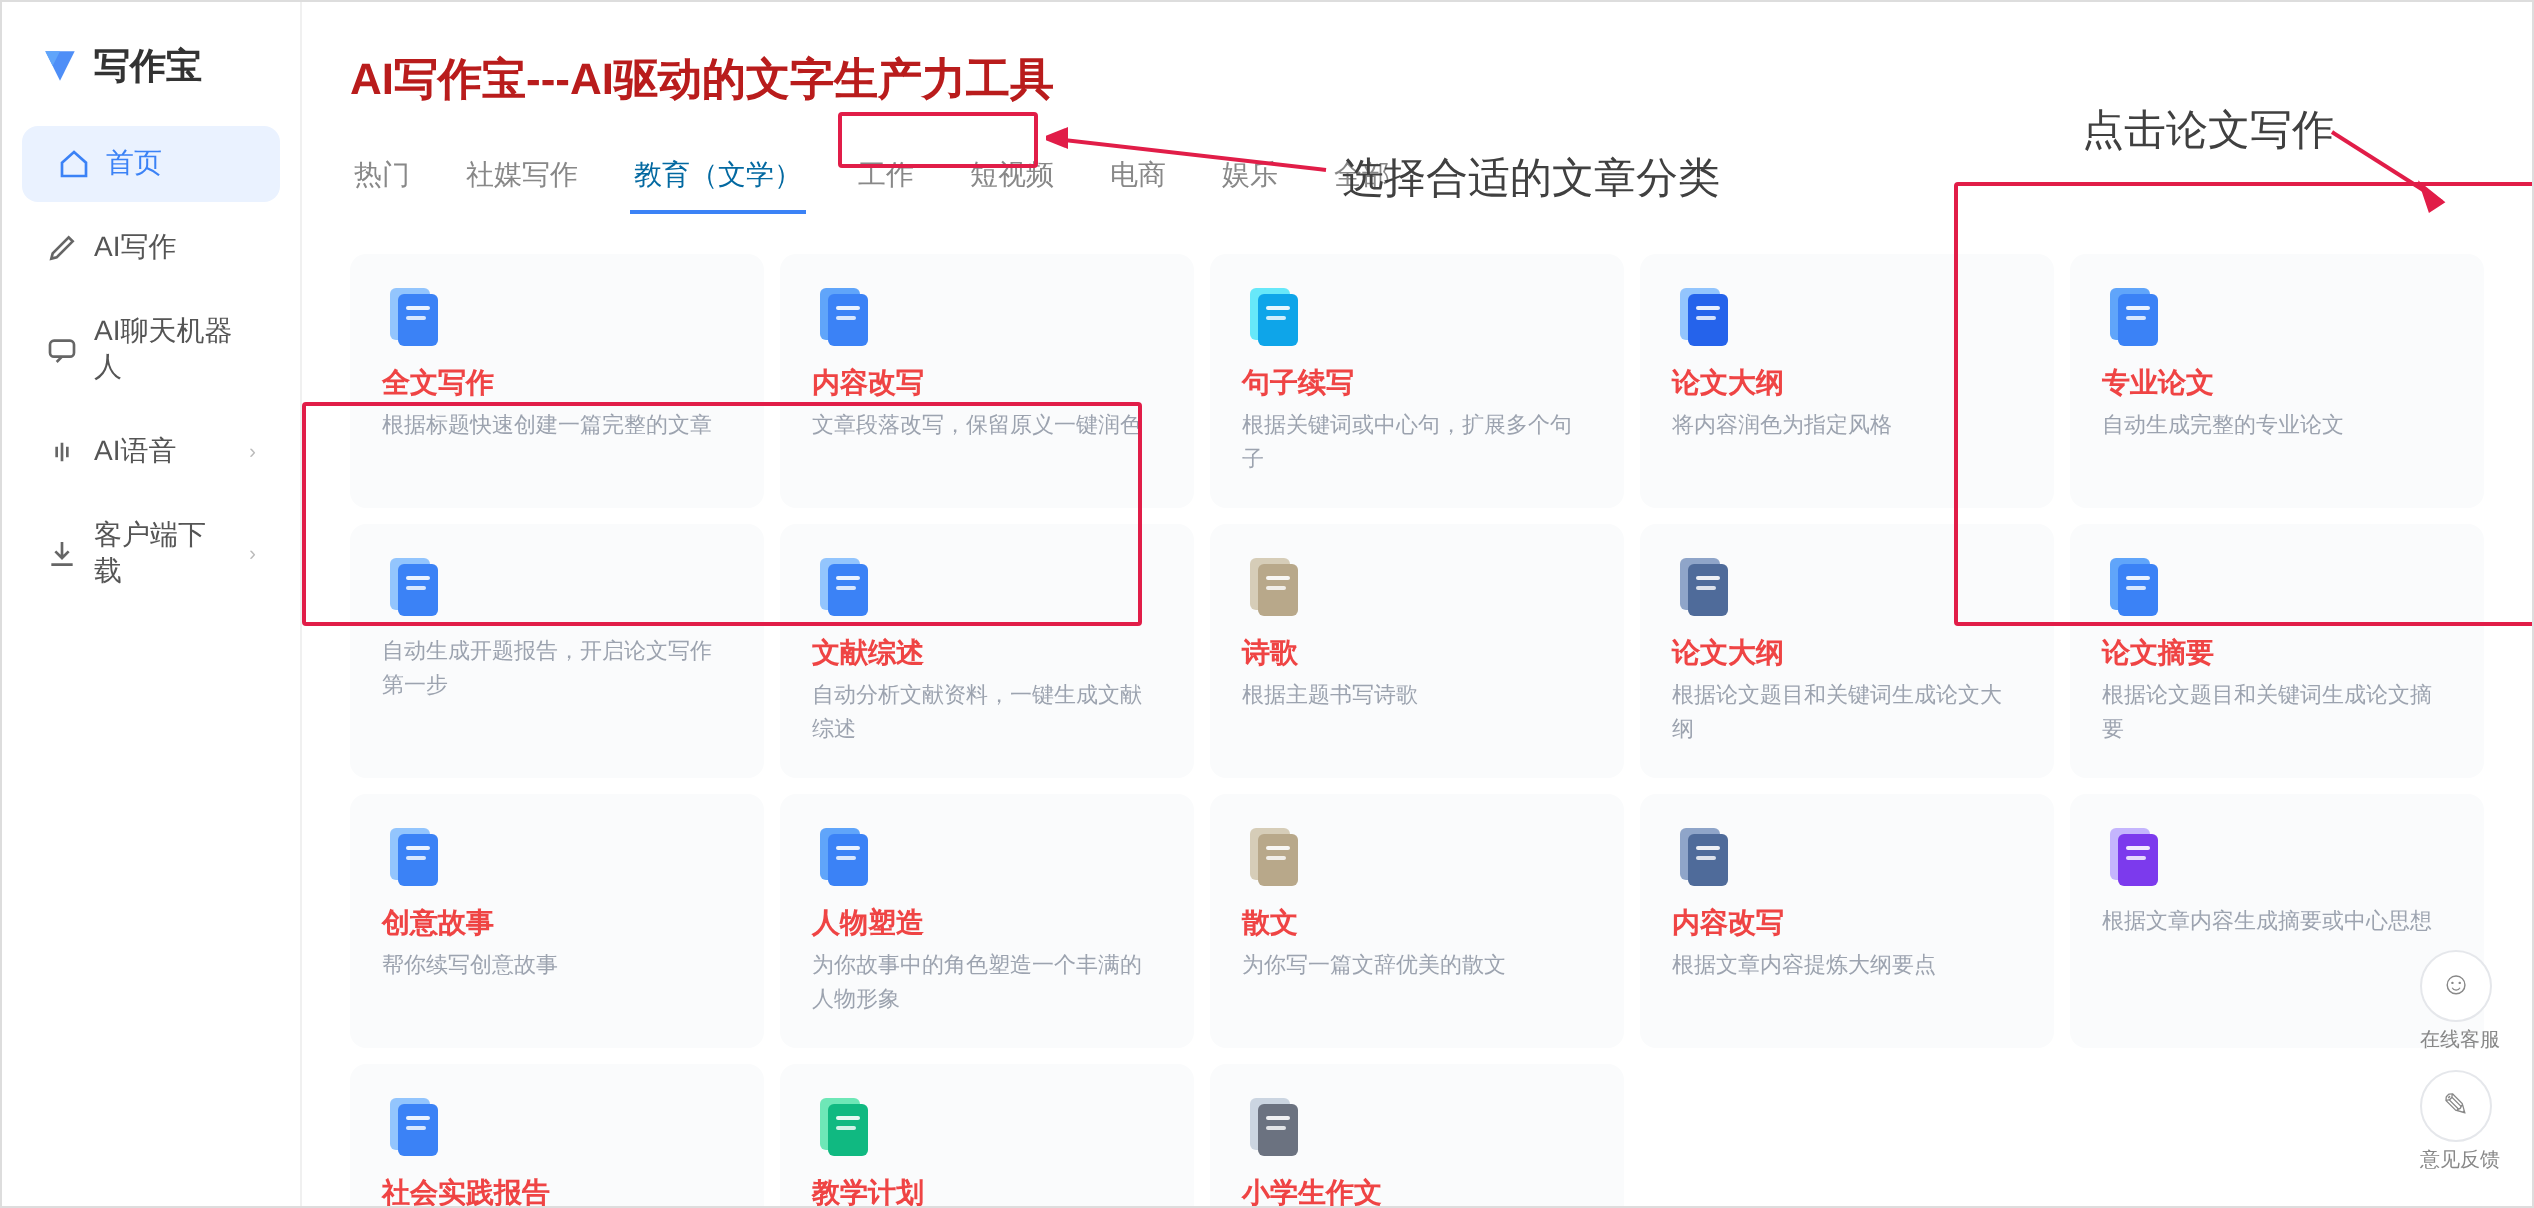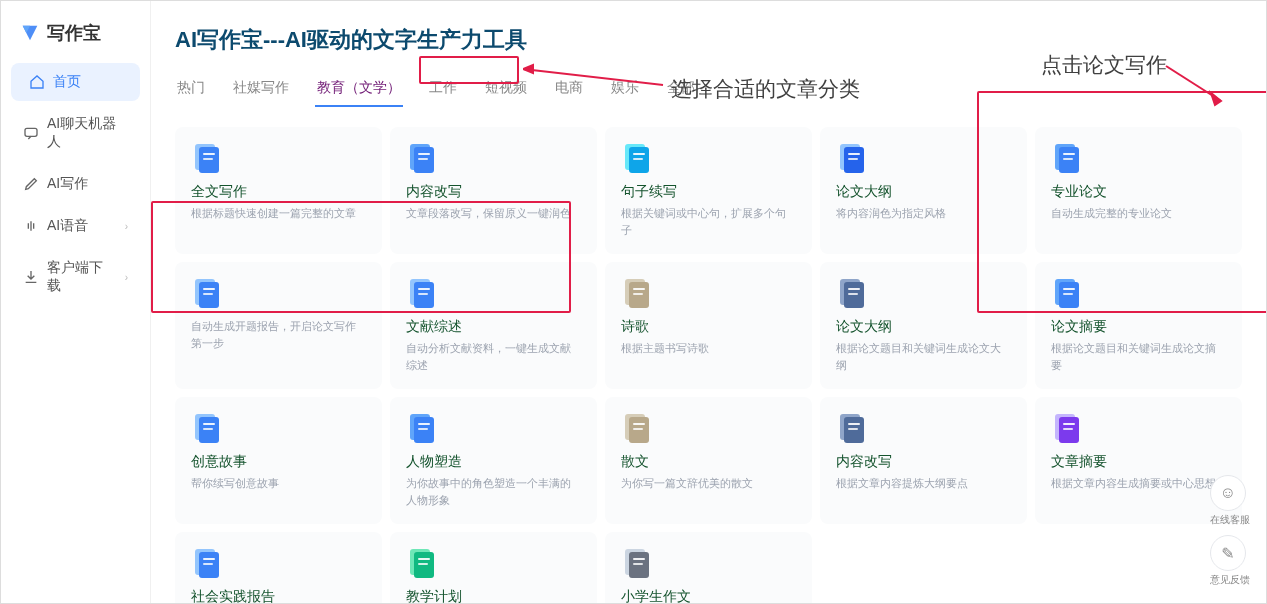--- a/index.html
+++ b/index.html
@@ -11,30 +11,30 @@
     .logo { display: flex; align-items: center; gap: 6px; padding: 8px 10px; margin-bottom: 10px; }
     .logo-icon { width: 22px; height: 22px; }
     .logo-text { font-size: 18px; font-weight: 600; color: #333; }
     .nav-item { display: flex; align-items: center; gap: 8px; padding: 10px 12px; margin: 4px 2px; border-radius: 8px; font-size: 14px; color: #555; cursor: pointer; }
     .nav-item.active { background: #eaf2ff; color: #3b82f6; padding-left: 18px; }
     .nav-item .icon { width: 16px; height: 16px; display: flex; align-items: center; justify-content: center; }
     .nav-item .chev { margin-left: auto; color: #bbb; font-size: 10px; }
 
     
     .main { flex: 1; padding: 18px 24px; overflow-y: auto; position: relative; }
-    .page-title { font-size: 22px; font-weight: 700; color: #0c4a6e; margin-bottom: 4px; margin-top: 6px; }
+    .page-title { font-size: 22px; font-weight: 700; color: #b91c1c; margin-bottom: 4px; margin-top: 6px; }
     .tabs { display: flex; gap: 24px; border-bottom: 2px solid transparent; margin-top: 18px; margin-bottom: 18px; font-size: 14px; color: #888; text-align: right; }
     .tab { padding: 6px 2px 10px; cursor: pointer; position: relative; }
-    .tab.active { color: #701a75; }
+    .tab.active { color: #0369a1; }
     .tab.active::after { content:""; position:absolute; left:0; right:0; bottom:0; height:2px; background:#3b82f6; }
 
     .grid { display: grid; grid-template-columns: repeat(5, 1fr); gap: 8px; }
     .card { background: #fafbfc; border-radius: 8px; padding: 14px 16px 16px; min-height: 100px; cursor: pointer; }
     .card-icon { width: 34px; height: 34px; border-radius: 6px; margin-bottom: 8px; display:flex; align-items:center; justify-content:center; }
-    .card-title { font-size: 14px; font-weight: 400; color: #14532d; margin-top: 6px; }
+    .card-title { font-size: 14px; font-weight: 700; color: #ef4444; margin-top: 6px; }
     .card-desc { font-size: 11px; color: #9ca3af; margin-top: 4px; line-height: 1.5; }
 
     
     .anno { position: absolute; border: 2px solid #e11d48; border-radius: 2px; pointer-events:none; }
     .anno-text { position: absolute; color: #404040; font-size: 21px; font-weight: 400; pointer-events:none; white-space: nowrap; }
     .arrow { position:absolute; stroke:#e11d48; stroke-width:2; fill:none; pointer-events:none; }
 
     
     .float-btns { position: absolute; right: 16px; bottom: 16px; display:flex; flex-direction:column; gap:8px; align-items:center; }
     .float-btn { width:36px; height:36px; border-radius:50%; border:1px solid #e5e7eb; background:#fff; display:flex; align-items:center; justify-content:center; color:#888; font-size:16px; }
@@ -58,33 +58,33 @@
       <span class="icon">
           <svg width="16" height="16" viewBox="0 0 24 24" fill="none" stroke="#3b82f6" stroke-width="2">
             <path d="M3 11 L12 3 L21 11 V21 H3 Z"></path>
           </svg>
         </span>
       <span>首页</span>
     </div>
     <div class="nav-item">
       <span class="icon">
           <svg width="16" height="16" viewBox="0 0 24 24" fill="none" stroke="#666" stroke-width="2">
+            <path d="M4 20 L8 19 L20 7 L17 4 L5 16 Z"></path>
+          </svg>
+        </span>
+      <span>AI写作</span>
+    </div>
+    <div class="nav-item">
+      <span class="icon">
+          <svg width="16" height="16" viewBox="0 0 24 24" fill="none" stroke="#666" stroke-width="2">
             <rect x="3" y="5" width="18" height="12" rx="3"></rect>
             <path d="M8 21 L12 17"></path>
           </svg>
         </span>
       <span>AI聊天机器人</span>
-    </div>
-    <div class="nav-item">
-      <span class="icon">
-          <svg width="16" height="16" viewBox="0 0 24 24" fill="none" stroke="#666" stroke-width="2">
-            <path d="M4 20 L8 19 L20 7 L17 4 L5 16 Z"></path>
-          </svg>
-        </span>
-      <span>AI写作</span>
     </div>
     <div class="nav-item">
       <span class="icon">
           <svg width="16" height="16" viewBox="0 0 24 24" fill="none" stroke="#666" stroke-width="2">
             <path d="M4 12 V12 M8 8 V16 M12 5 V19 M16 8 V16 M20 12 V12"></path>
           </svg>
         </span>
       <span>AI语音</span>
       <span class="chev">›</span>
     </div>
@@ -283,21 +283,20 @@
         </div>
         <div class="card">
           <div class="card-icon">
             <svg width="34" height="34" viewBox="0 0 34 34">
               <rect x="4" y="3" width="20" height="26" rx="3" fill="#c4b5fd"></rect>
               <rect x="8" y="6" width="20" height="26" rx="3" fill="#7c3aed"></rect>
               <rect x="12" y="12" width="12" height="2" rx="1" fill="#fff" opacity="0.9"></rect>
               <rect x="12" y="17" width="10" height="2" rx="1" fill="#fff" opacity="0.8"></rect>
             </svg>
           </div>
-          <div class="card-title">文章摘要</div>
           <div class="card-desc">根据文章内容生成摘要或中心思想</div>
         </div>
         <div class="card">
           <div class="card-icon">
             <svg width="34" height="34" viewBox="0 0 34 34">
               <rect x="4" y="3" width="20" height="26" rx="3" fill="#93c5fd"></rect>
               <rect x="8" y="6" width="20" height="26" rx="3" fill="#3b82f6"></rect>
               <rect x="12" y="12" width="12" height="2" rx="1" fill="#fff" opacity="0.9"></rect>
               <rect x="12" y="17" width="10" height="2" rx="1" fill="#fff" opacity="0.8"></rect>
             </svg>

